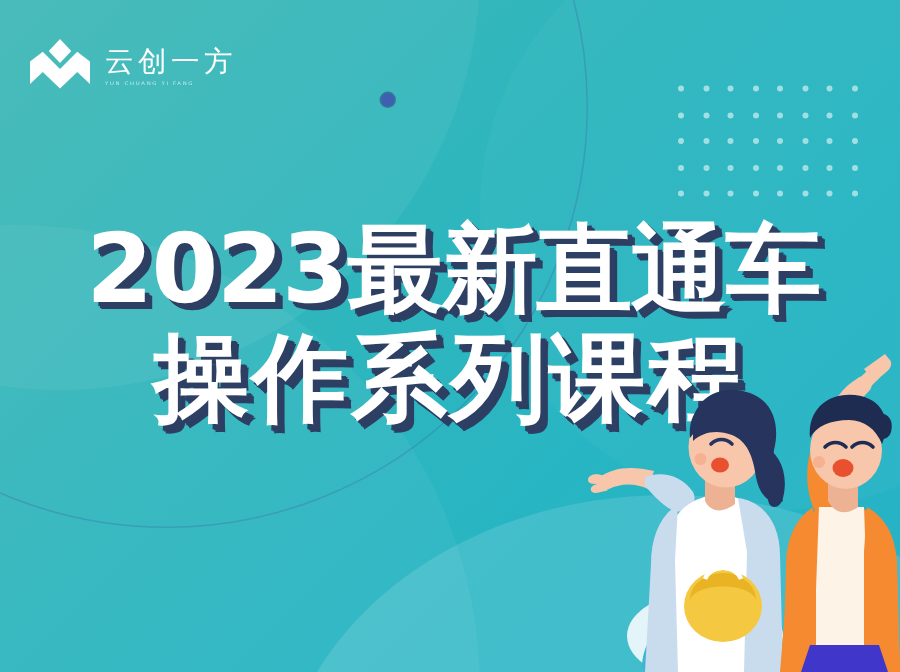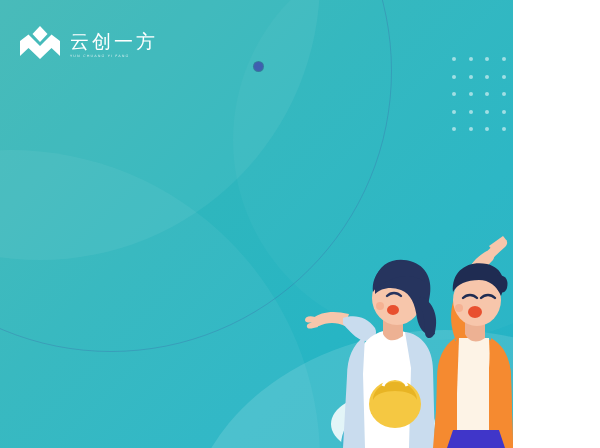--- a/index.html
+++ b/index.html
@@ -6,21 +6,21 @@
     margin: 0;
     padding: 0;
     background: #ffffff;
   }
   body {
     font-family: "Liberation Sans", sans-serif;
   }
 
   .poster {
     position: relative;
-    width: 513px;
+    width: 600px;
     height: 448px;
     overflow: hidden;
     background: linear-gradient(135deg, #3fb8b6 0%, #2fb6bd 40%, #27b5c4 70%, #25b2c6 100%);
   }
 
   
   .bg-layer {
     position: absolute;
     inset: 0;
     overflow: hidden;
@@ -248,20 +248,24 @@
         <path d="M22 2 L29.5 10 L22 18 L14.5 10 Z" fill="#ffffff"></path>
         <path d="M2 17 L10.5 10.5 L22 22 L33.5 10.5 L42 17 L42 32 L33.5 24 L22 35 L10.5 24 L2 32 Z" fill="#ffffff"></path>
       </svg>
     </span>
     <span class="logo-text-wrap">
       <span class="logo-name">云创一方</span>
       <span class="logo-tagline">YUN CHUANG YI FANG</span>
     </span>
   </div>
 
+  <div class="headline">
+    <div class="headline-line headline-line-1">2023最新直通车</div>
+    <div class="headline-line headline-line-2">操作系列课程</div>
+  </div>
 
   <div class="illustration">
     <svg viewBox="0 0 230 230" width="230" height="230" aria-hidden="true">
       <defs>
         <clipPath id="clipBox">
             <rect x="0" y="0" width="230" height="230"></rect>
           </clipPath>
       </defs>
       <g clip-path="url(#clipBox)">
 

